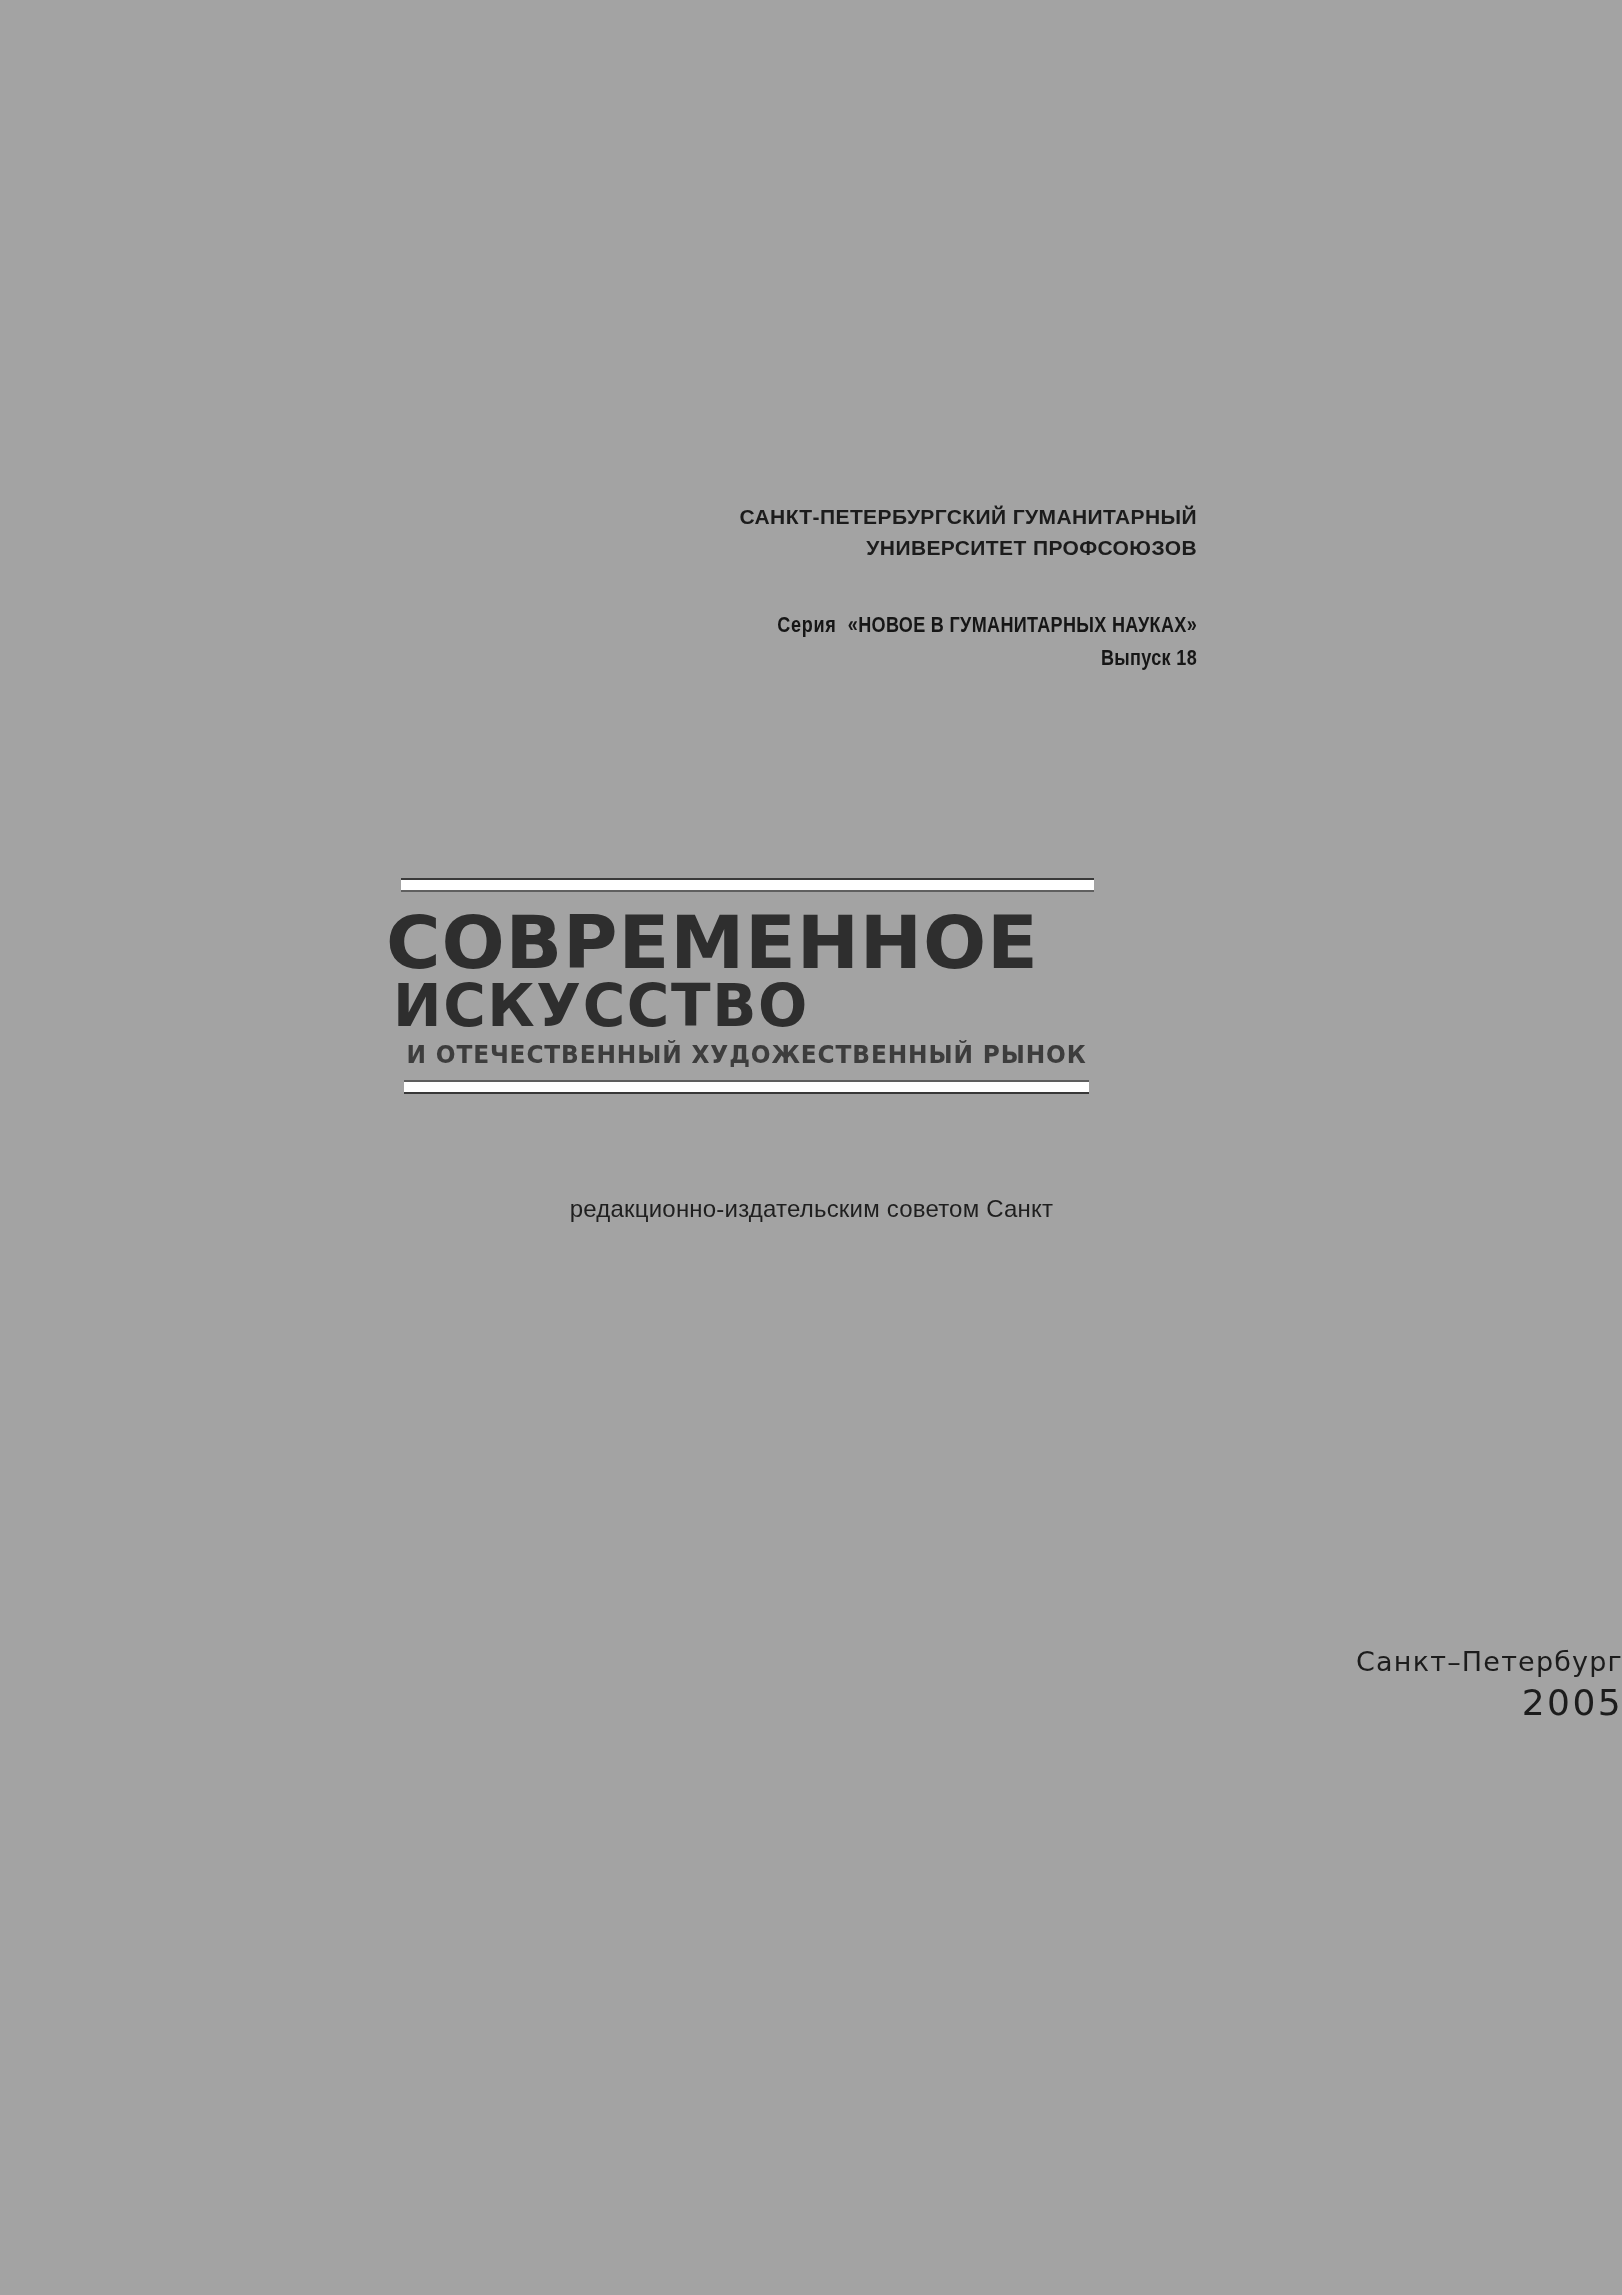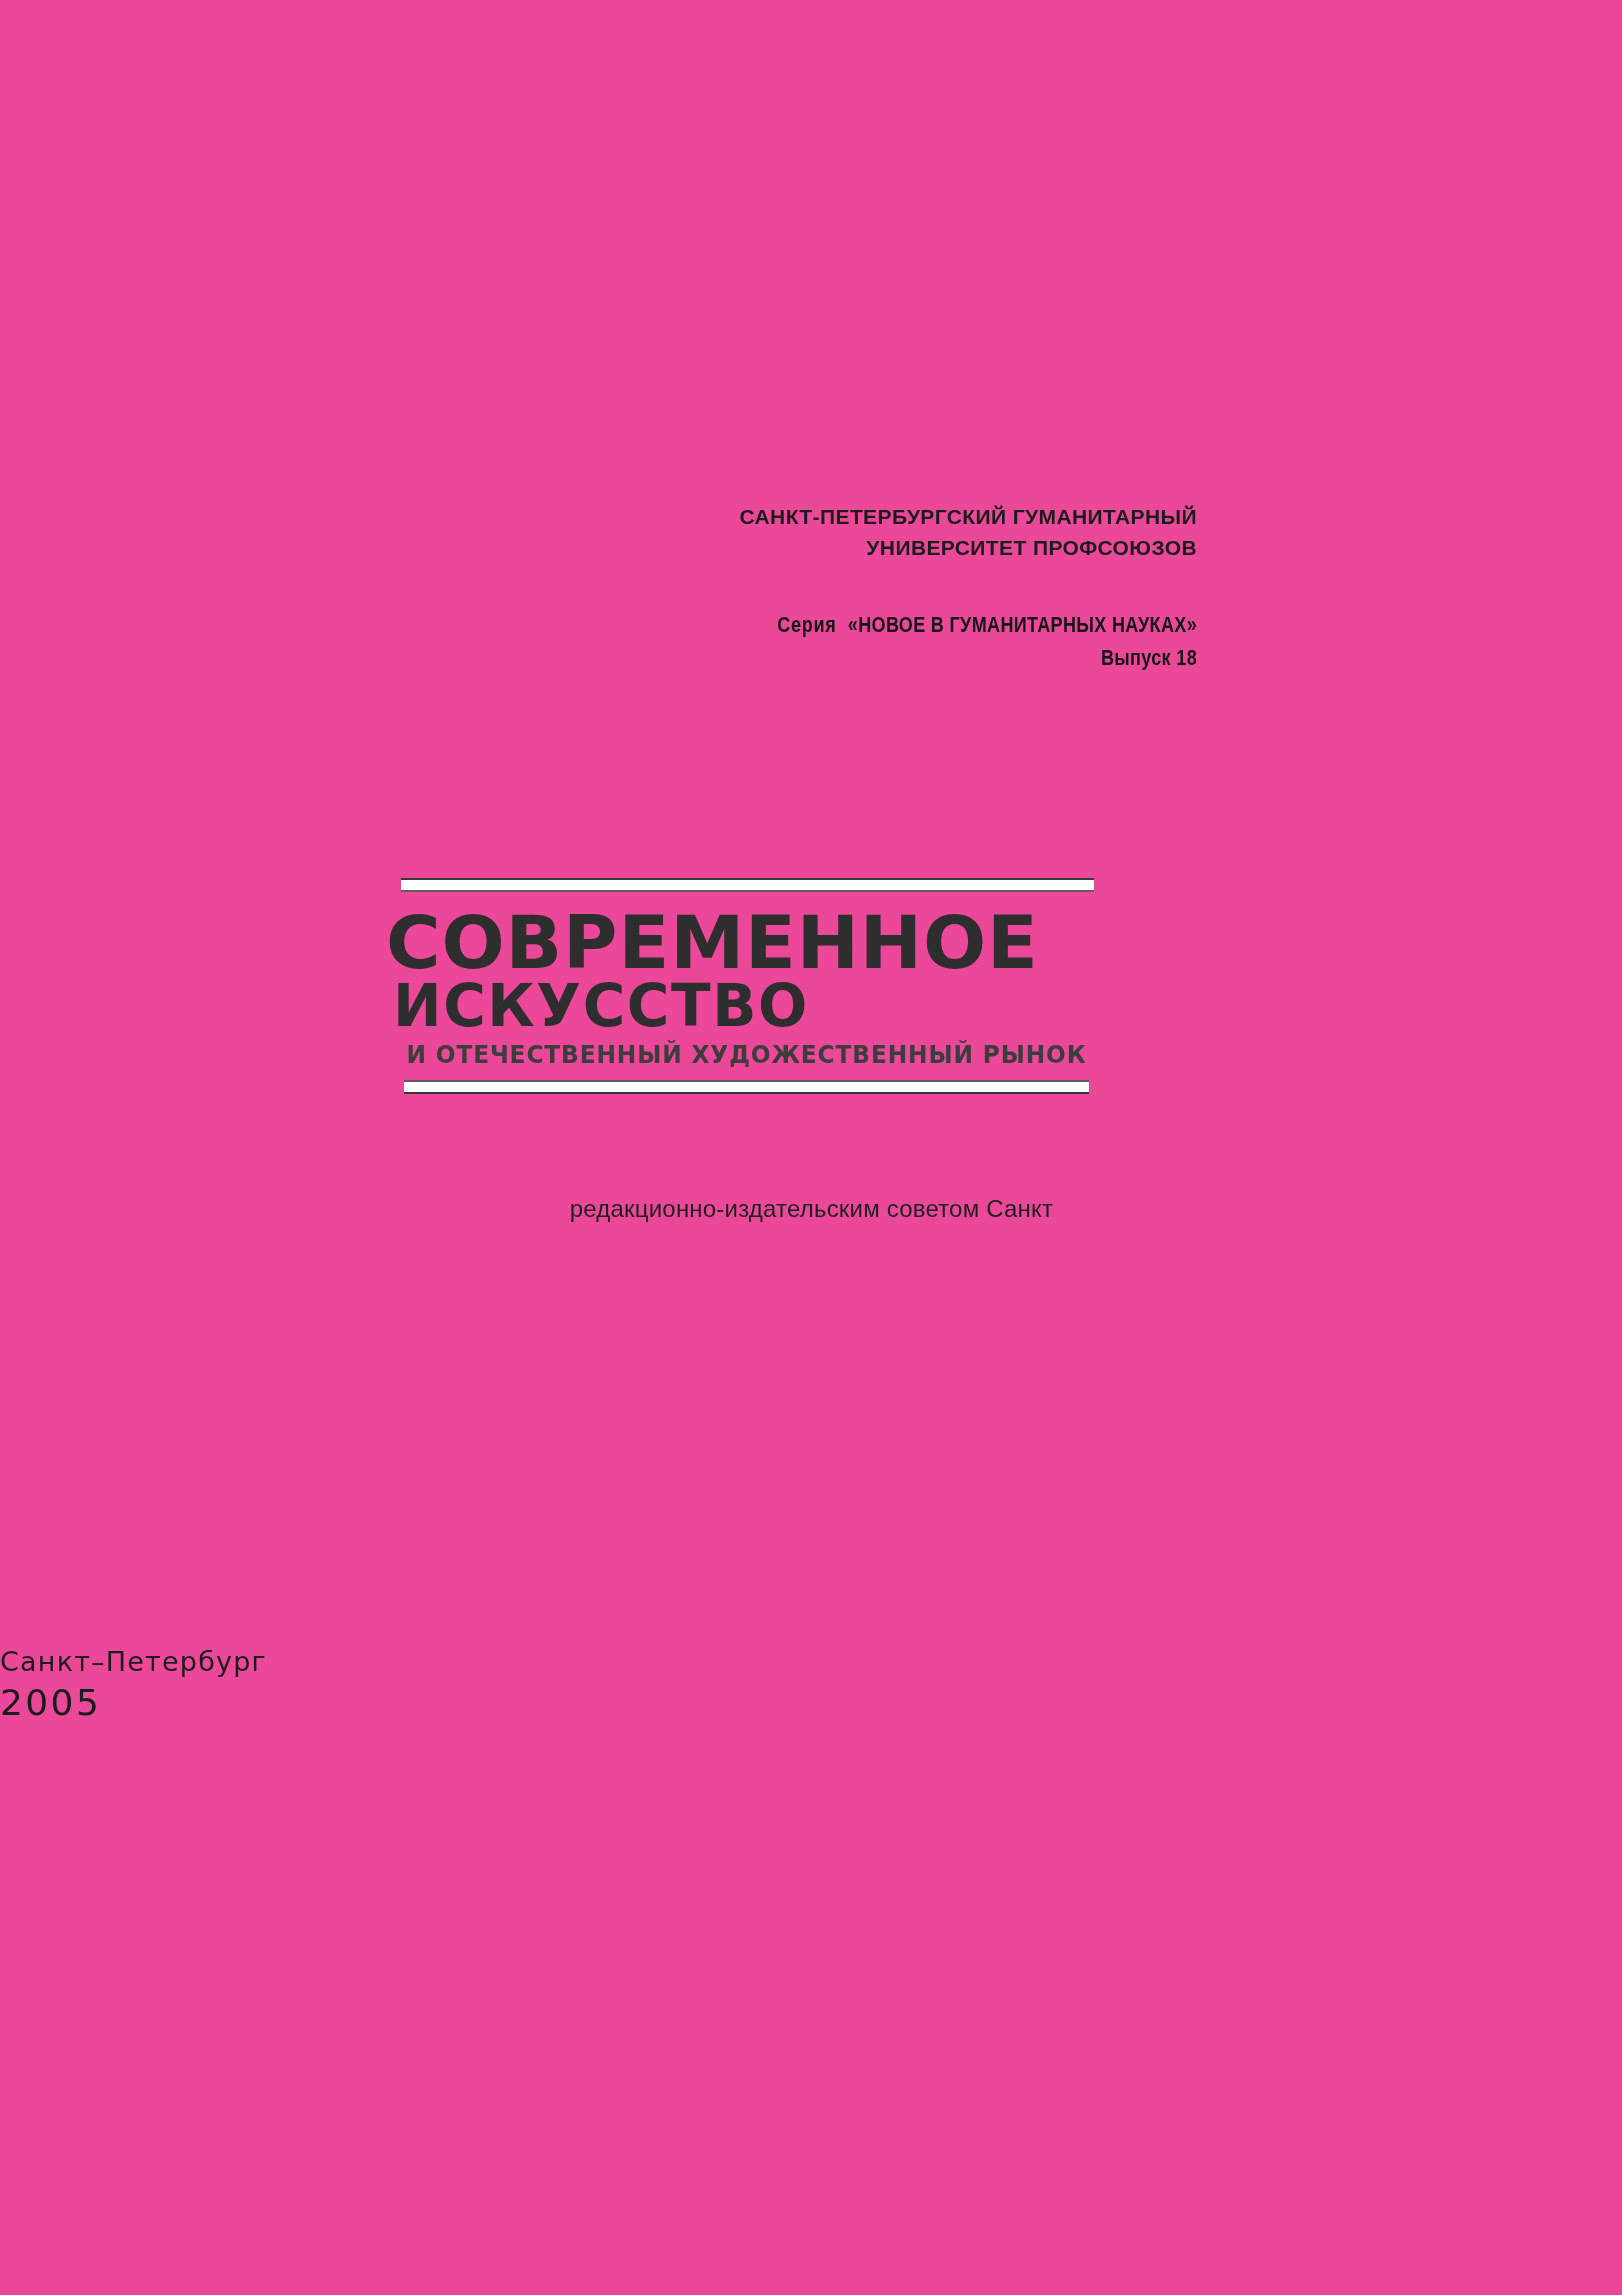--- a/index.html
+++ b/index.html
@@ -5,21 +5,21 @@
   html, body {
     margin: 0;
     padding: 0;
     background: #ffffff;
   }
 
   .page {
     position: relative;
     width: 1623px;
     height: 2295px;
-    background: #ec4899;
+    background: #a3a3a3;
     overflow: hidden;
     font-family: "Liberation Sans", sans-serif;
     color: #1a1a1a;
   }
 
   
   .publisher-block {
     position: absolute;
     top: 501px;
     left: 0;
@@ -139,21 +139,21 @@
     color: #1f1f1f;
     letter-spacing: 0.2px;
   }
 
   
   .imprint-block {
     position: absolute;
     top: 1641px;
     left: 0;
     width: 1623px;
-    text-align: left;
+    text-align: right;
   }
 
   .imprint-city {
     font-family: "DejaVu Sans", sans-serif;
     font-size: 27px;
     letter-spacing: 1.2px;
     color: #1c1c1c;
     line-height: 41px;
   }
 

